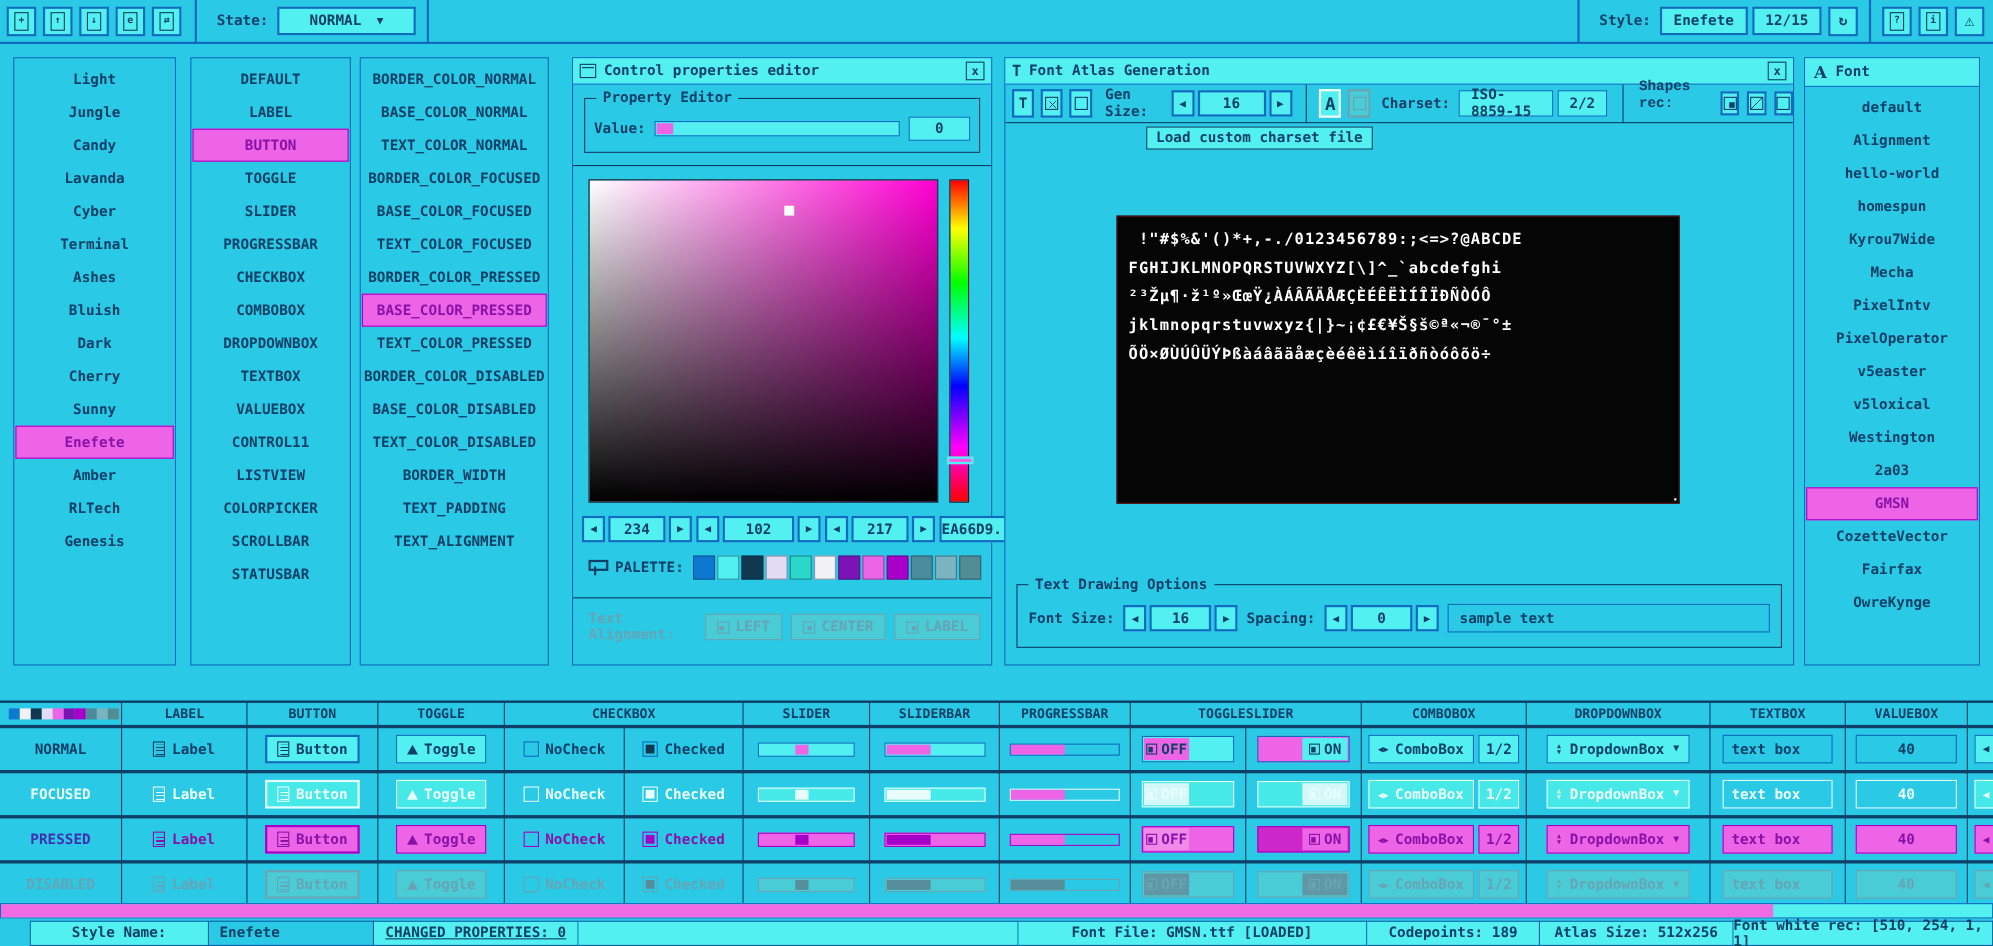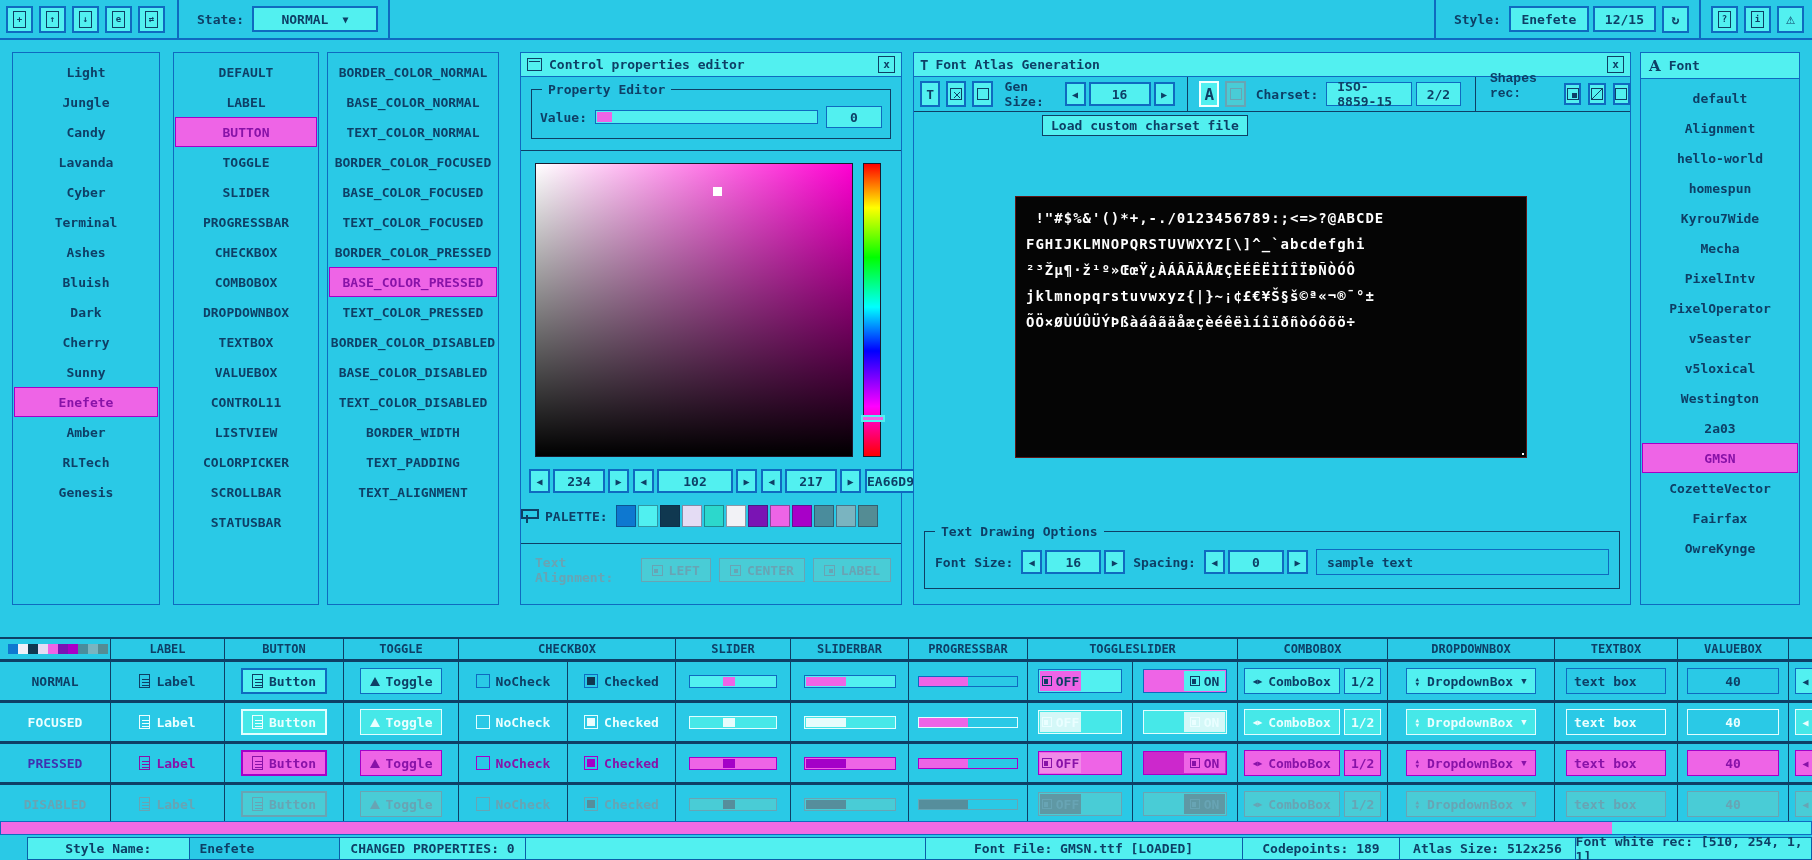--- a/index.html
+++ b/index.html
@@ -280,31 +280,31 @@
     <div class="hue-marker" id="hue-marker" style="top: 86%;"></div>
   </div>
   <div id="rgb-row" style="position:absolute; left:8px; right:8px; top:416px; display:flex; align-items:center; gap:4px;">
       <div class="spin">
         <div class="arr">◀</div>
         <div class="sval" style="width: 52px;">234</div>
         <div class="arr">▶</div>
       </div>
       <div class="spin">
         <div class="arr">◀</div>
-        <div class="sval" style="width: 76px;">102</div>
+        <div class="sval" style="width: 65px;">102</div>
         <div class="arr">▶</div>
       </div>
       <div class="spin">
         <div class="arr">◀</div>
         <div class="sval" style="width: 52px;">217</div>
         <div class="arr">▶</div>
       </div>
       <div class="numbox" style="flex: 1 1 0%; height: 24px; border-width: 2px;">EA66D9...</div>
     </div>
-  <div style="position:absolute; left:0; top:452px; display:flex; align-items:center; gap:8px;">
+  <div style="position:absolute; left:14px; top:452px; display:flex; align-items:center; gap:8px;">
     <span class="roller"></span>
     <span>PALETTE:</span>
     <div id="palette-row" style="display:flex; gap:2px;">
         <div class="swatch" style="background: rgb(14, 120, 208);"></div>
         <div class="swatch" style="background: rgb(80, 240, 240);"></div>
         <div class="swatch" style="background: rgb(16, 56, 80);"></div>
         <div class="swatch" style="background: rgb(228, 220, 244);"></div>
         <div class="swatch" style="background: rgb(44, 216, 204);"></div>
         <div class="swatch" style="background: rgb(242, 242, 246);"></div>
         <div class="swatch" style="background: rgb(122, 20, 180);"></div>
@@ -830,19 +830,19 @@
     </div>
 </div>
 
 <div class="strip">
     <div class="fill" id="strip-fill" style="width: 89%;"></div>
   </div>
 
 <div class="statusbar" id="statusbar">
     <div class="seg" style="width: 165px; margin-left: 27px;">Style Name:</div>
     <div class="seg alt" style="width: 153px;">Enefete</div>
-    <div class="seg" style="width: 188px;">CHANGED PROPERTIES: 0</div>
+    <div class="seg" style="width: 188px; text-decoration: underline;">CHANGED PROPERTIES: 0</div>
     <div class="seg" style="width: 406px;"></div>
     <div class="seg" style="width: 322px;">Font File: GMSN.ttf [LOADED]</div>
     <div class="seg" style="width: 160px;">Codepoints: 189</div>
     <div class="seg" style="width: 178px;">Atlas Size: 512x256</div>
     <div class="seg" style="width: 240px;">Font white rec: [510, 254, 1, 1]</div>
   </div>
 
 </body></html>

